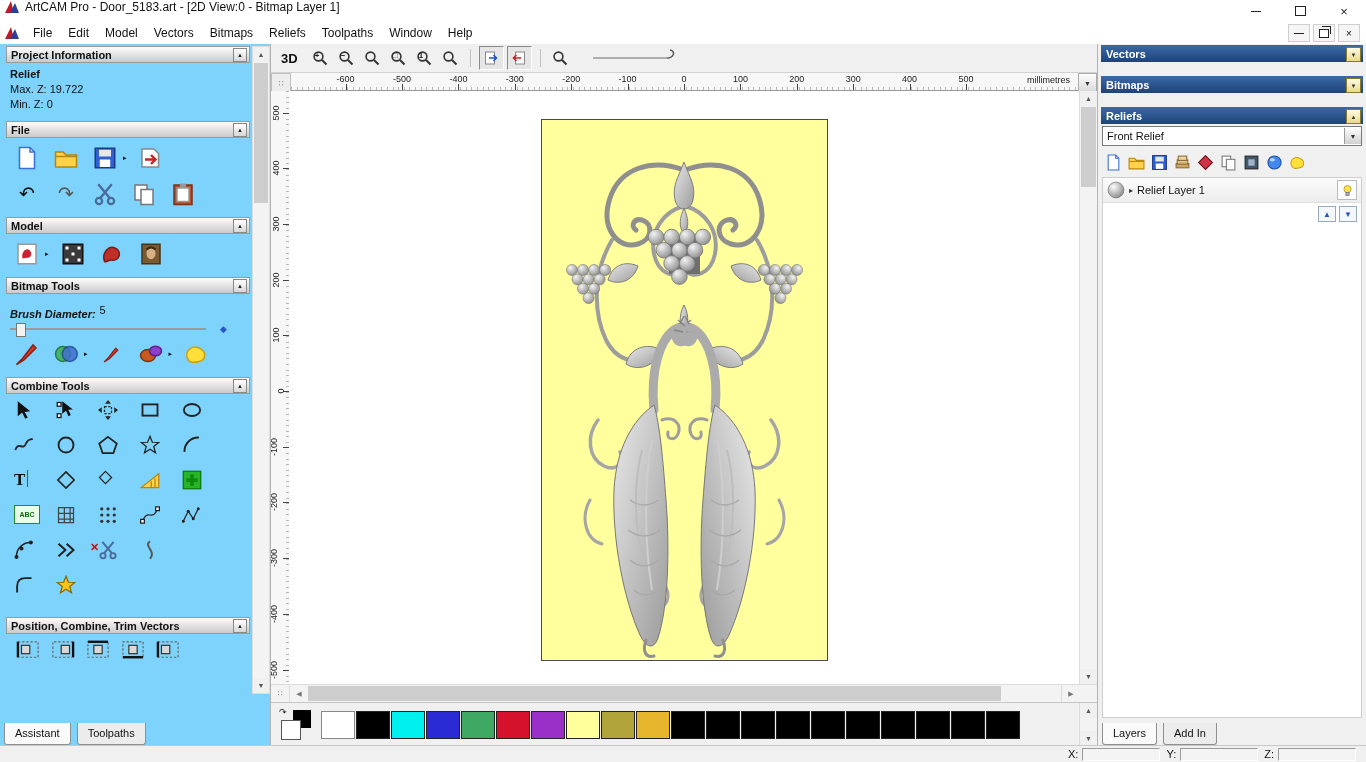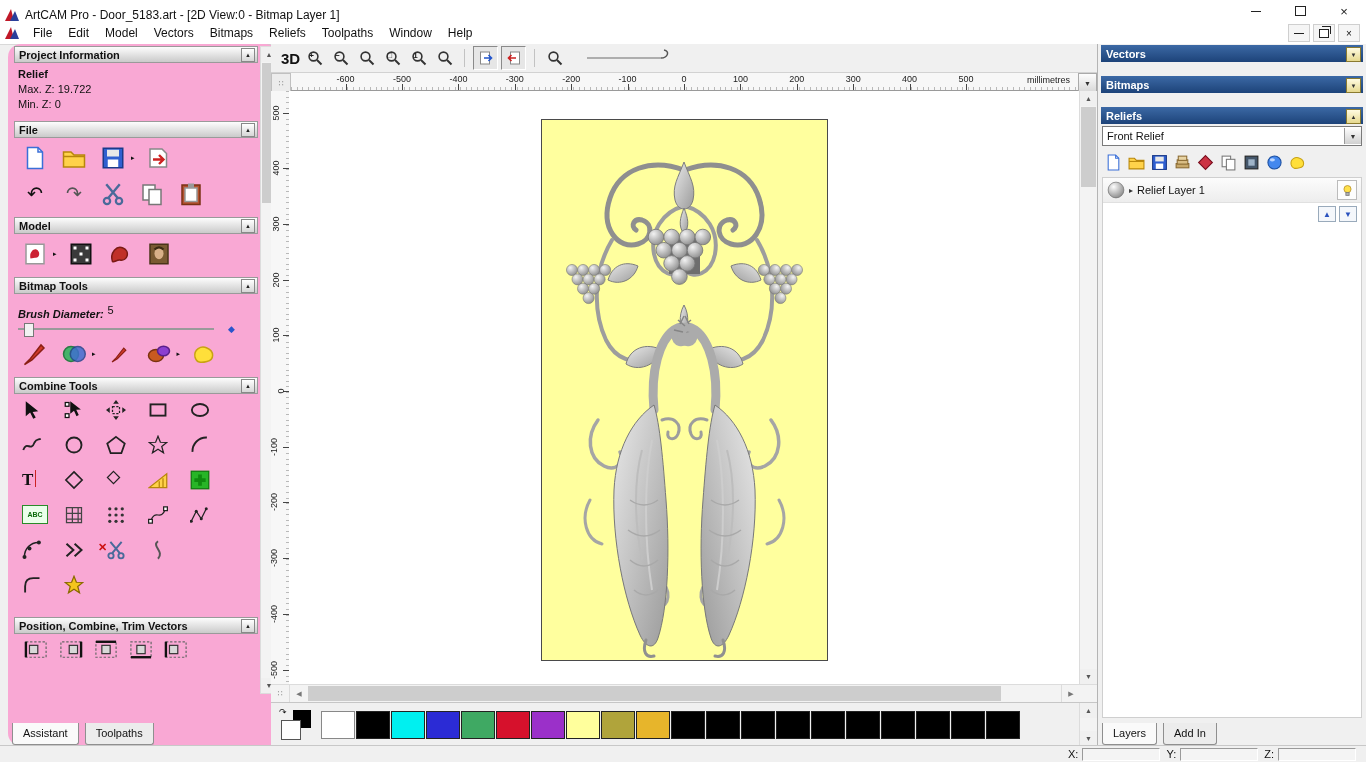--- a/index.html
+++ b/index.html
@@ -1,40 +1,40 @@
 <!DOCTYPE html>
 <html><head>
 <meta charset="utf-8">
 <style>
   html,body{margin:0;padding:0;background:#444;}
   .window{position:relative;width:1366px;height:762px;background:#f0f0f0;
     font-family:"Liberation Sans",sans-serif;font-size:11px;color:#111;overflow:hidden;}
 
   
   .titlebar{position:absolute;left:0;top:0;right:0;height:22px;background:#ffffff;
-    display:flex;align-items:flex-end;border-bottom:1px solid #e8e8e8;}
+    display:flex;align-items:flex-start;border-bottom:1px solid #e8e8e8;}
   .app-icon{width:16px;height:14px;margin:0 5px 0 4px;display:inline-block;}
   .title-text{font-size:12px;}
   .win-controls{margin-left:auto;display:flex;height:22px;}
   .wbtn{width:44px;height:22px;display:flex;align-items:center;justify-content:center;font-size:13px;color:#222;}
   .ico-min{display:inline-block;width:10px;height:1px;background:#222;}
   .ico-max{display:inline-block;width:9px;height:8px;border:1px solid #222;}
   .ico-restore{display:inline-block;width:8px;height:7px;border:1px solid #222;position:relative;background:#fff;}
   .ico-restore::before{content:"";position:absolute;left:2px;top:-4px;width:8px;height:7px;border:1px solid #222;border-bottom:none;border-left:none;}
 
   
   .menubar{position:absolute;left:0;top:22px;right:0;height:22px;background:#ffffff;
     display:flex;align-items:center;border-bottom:1px solid #d9d9d9;}
   .menu-item{padding:3px 8px;font-size:12px;}
   .mdi-controls{margin-left:auto;display:flex;gap:3px;margin-right:6px;}
   .mbtn{width:20px;height:16px;display:flex;align-items:center;justify-content:center;
     border:1px solid #cfcfcf;background:#f5f5f5;font-size:10px;}
 
   
-  .left-region{position:absolute;left:8px;top:44px;width:270px;bottom:16px;background:#f9a8d4;border-right:1px solid #b4b4b4;border-radius:13px;}
+  .left-region{position:absolute;left:0;top:44px;width:270px;bottom:16px;background:#7dd3fc;border-right:1px solid #b4b4b4;}
   .center-region{position:absolute;left:271px;top:44px;width:826px;bottom:16px;display:flex;flex-direction:column;background:#f0f0f0;}
   .right-region{position:absolute;left:1097px;top:44px;right:0;bottom:16px;background:#f0f0f0;border-left:1px solid #b4b4b4;}
 
   
   .left-content{position:absolute;left:6px;top:2px;width:244px;bottom:28px;overflow:hidden;}
   .lsec{height:15px;margin-top:7px;background:linear-gradient(#fdfdfd,#cacaca);
     border:1px solid #9a9a9a;display:flex;align-items:center;padding:0 4px;font-weight:bold;position:relative;}
   .lsec:first-child{margin-top:0;}
   .lsec-btn{position:absolute;right:2px;top:1px;width:12px;height:12px;background:linear-gradient(#fff,#d6d6d6);
     border:1px solid #888;font-size:6px;display:flex;align-items:center;justify-content:center;color:#222;}
@@ -66,21 +66,21 @@
   .left-scrollbar{position:absolute;right:0;top:2px;width:16px;bottom:52px;background:#f3f3f3;border:1px solid #dcdcdc;}
   .sarr{height:15px;display:flex;align-items:center;justify-content:center;font-size:7px;color:#555;background:#f0f0f0;}
   .sarr.bot{position:absolute;bottom:0;left:0;right:0;}
   .sthumb{position:absolute;left:1px;right:1px;background:#cdcdcd;}
   .left-tabs,.right-tabs{position:absolute;left:4px;bottom:1px;display:flex;gap:6px;}
   .tab{padding:4px 10px 5px 10px;border:1px solid #8f8f8f;border-top:none;background:#ececec;border-radius:0 0 3px 3px;}
   .tab.active{background:#fafafa;}
 
   
   .canvas-toolbar{height:28px;background:#f0f0f0;border-bottom:1px solid #d2d2d2;display:flex;align-items:center;padding-left:10px;gap:3px;flex:0 0 auto;}
-  .lbl3d{font-weight:bold;font-size:15px;margin-right:0;}
+  .lbl3d{font-weight:bold;font-size:13px;margin-right:8px;}
   .tbtn{width:23px;height:22px;display:flex;align-items:center;justify-content:center;position:relative;}
   .tbtn svg{width:16px;height:16px;}
   .tbtn .sub{position:absolute;font-size:8px;font-weight:bold;left:6px;top:4px;color:#222;font-style:normal;}
   .tbtn.sunk{border:1px solid;border-color:#8a8a8a #fff #fff #8a8a8a;background:#e6e6e6;}
   .tsep{width:1px;height:18px;background:#c2c2c2;margin:0 5px;}
 
   
   .ruler-row{height:18px;display:flex;flex:0 0 auto;}
   .ruler-corner{width:18px;height:18px;border:1px solid #c0c0c0;background:#ececec;display:flex;align-items:center;justify-content:center;color:#777;font-size:8px;}
   .ruler-h{position:relative;flex:1;background:#f7f7f7;border-bottom:1px solid #9a9a9a;overflow:hidden;

